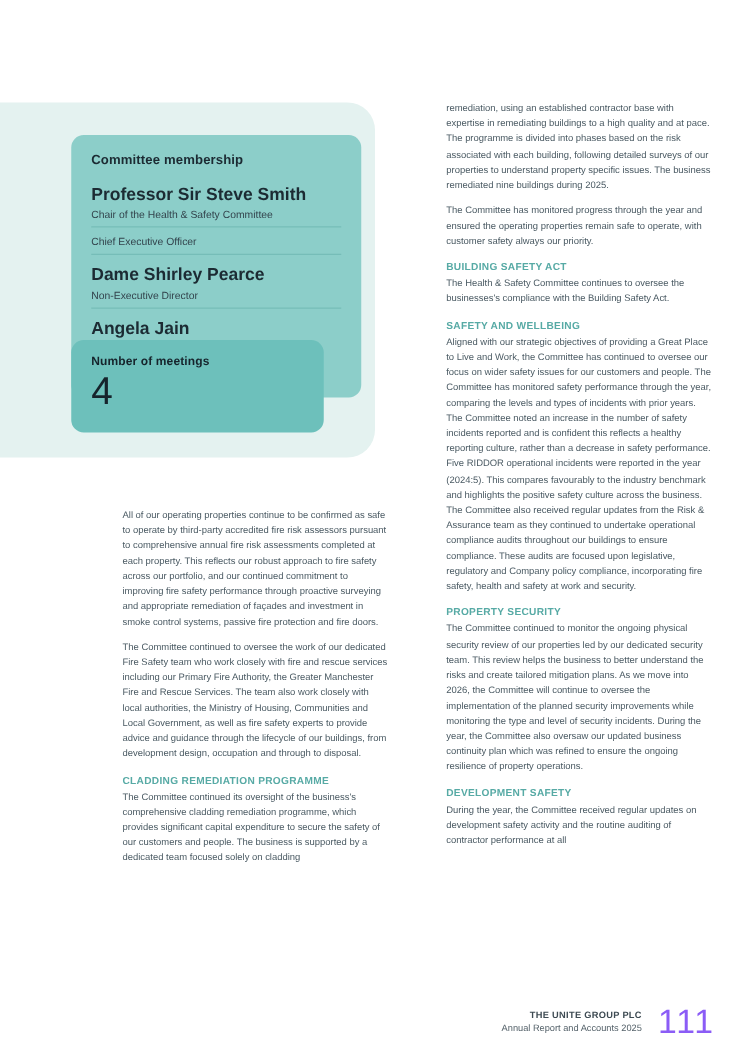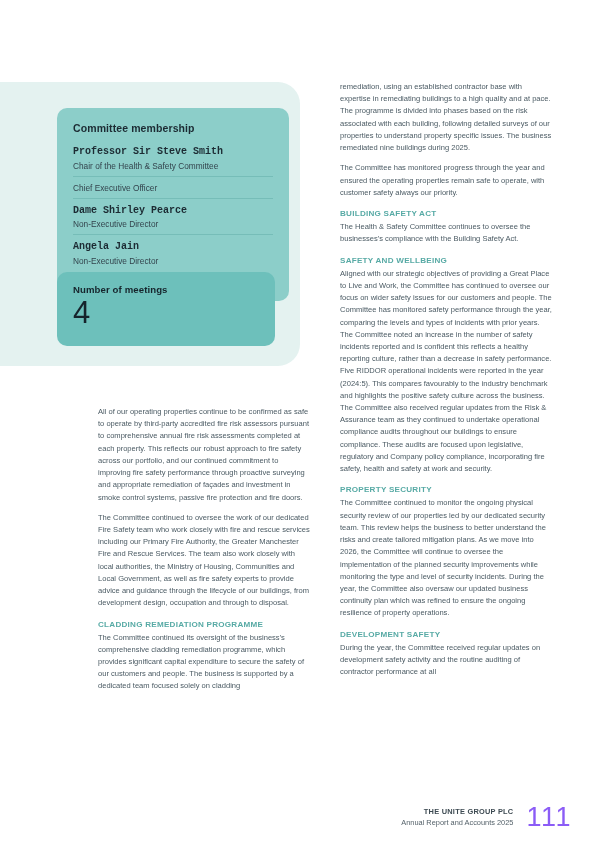--- a/index.html
+++ b/index.html
@@ -49,38 +49,37 @@
     padding-bottom: 4px;
     margin-bottom: 5px;
     border-bottom: 1px solid #76bdb8;
   }
   .member-row:last-child {
     border-bottom: none;
     margin-bottom: 0;
     padding-bottom: 16px;
   }
   .member-name {
-    font-size: 10px;
+    font-size: 14px;
     font-weight: bold;
     color: #1c2b33;
     line-height: 1.45;
-    font-family: Liberation Mono, monospace;
   }
   .member-role {
     font-size: 8.3px;
     color: #33444d;
     line-height: 1.45;
   }
 
   
   .meetings-box {
     position: absolute;
     left: 57px;
     top: 272px;
-    width: 218px;
+    width: 202px;
     height: 74px;
     background: #6dc0bb;
     border-radius: 10px;
     padding: 12px 16px;
     box-sizing: border-box;
   }
   .meetings-label {
     font-size: 9.6px;
     font-weight: bold;
     color: #16242c;
@@ -102,21 +101,21 @@
     font-size: 7.55px;
     line-height: 1.62;
     color: #4a5a63;
     text-align: left;
   }
   .col-left {
     left: 98px;
     top: 406px;
   }
   .col-right {
-    left: 340px;
+    left: 357px;
     top: 81px;
   }
   .col p {
     margin: 0 0 8px 0;
   }
   .col p:last-child {
     margin-bottom: 4px;
   }
   .section-head {
     color: #57aaa5;

